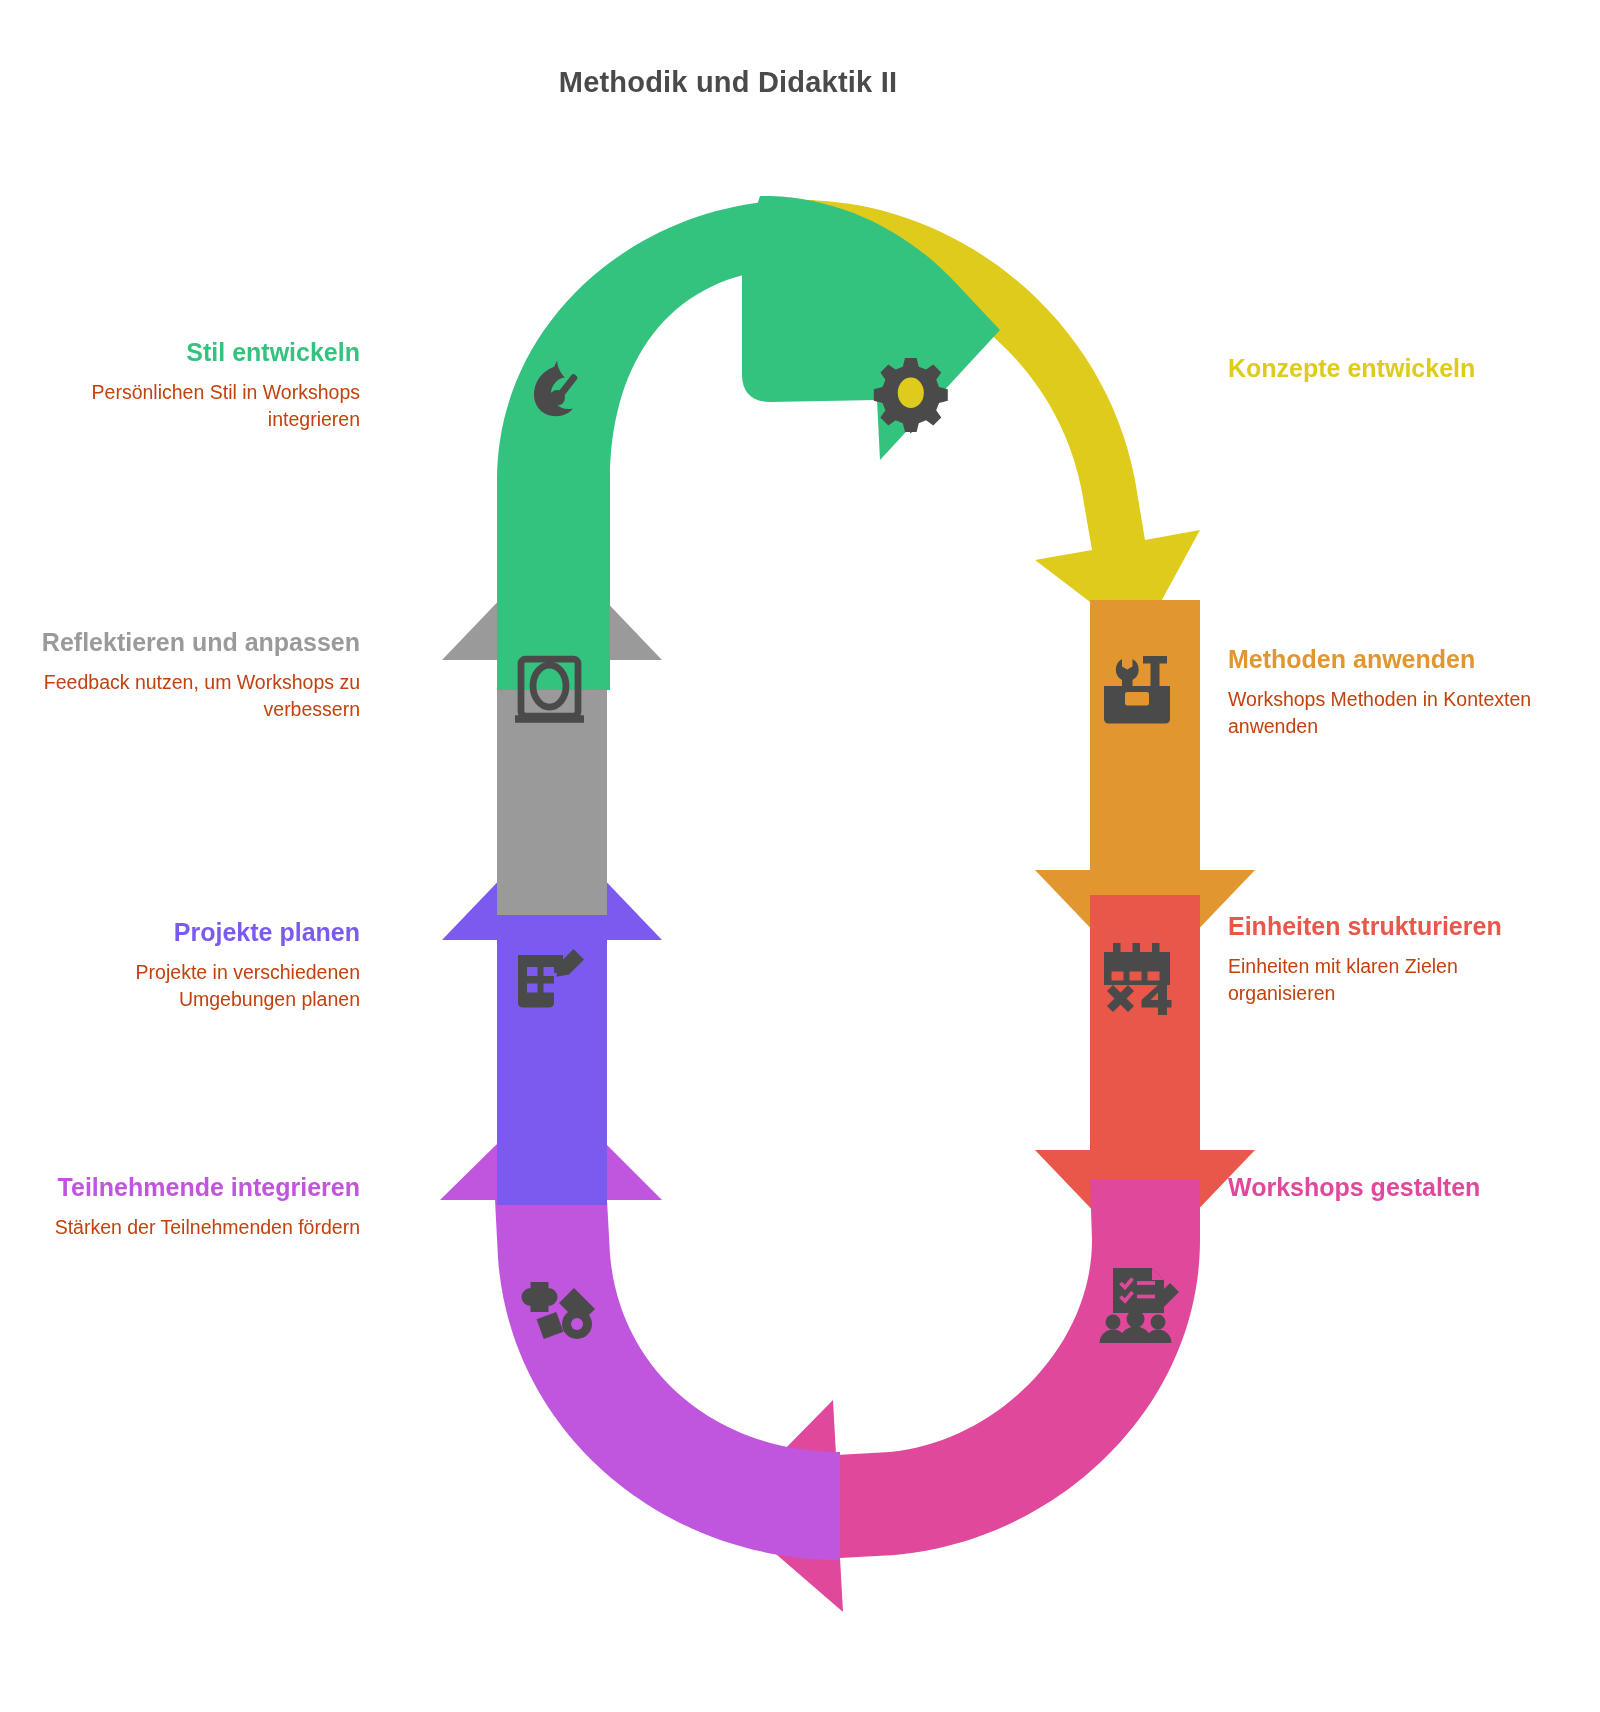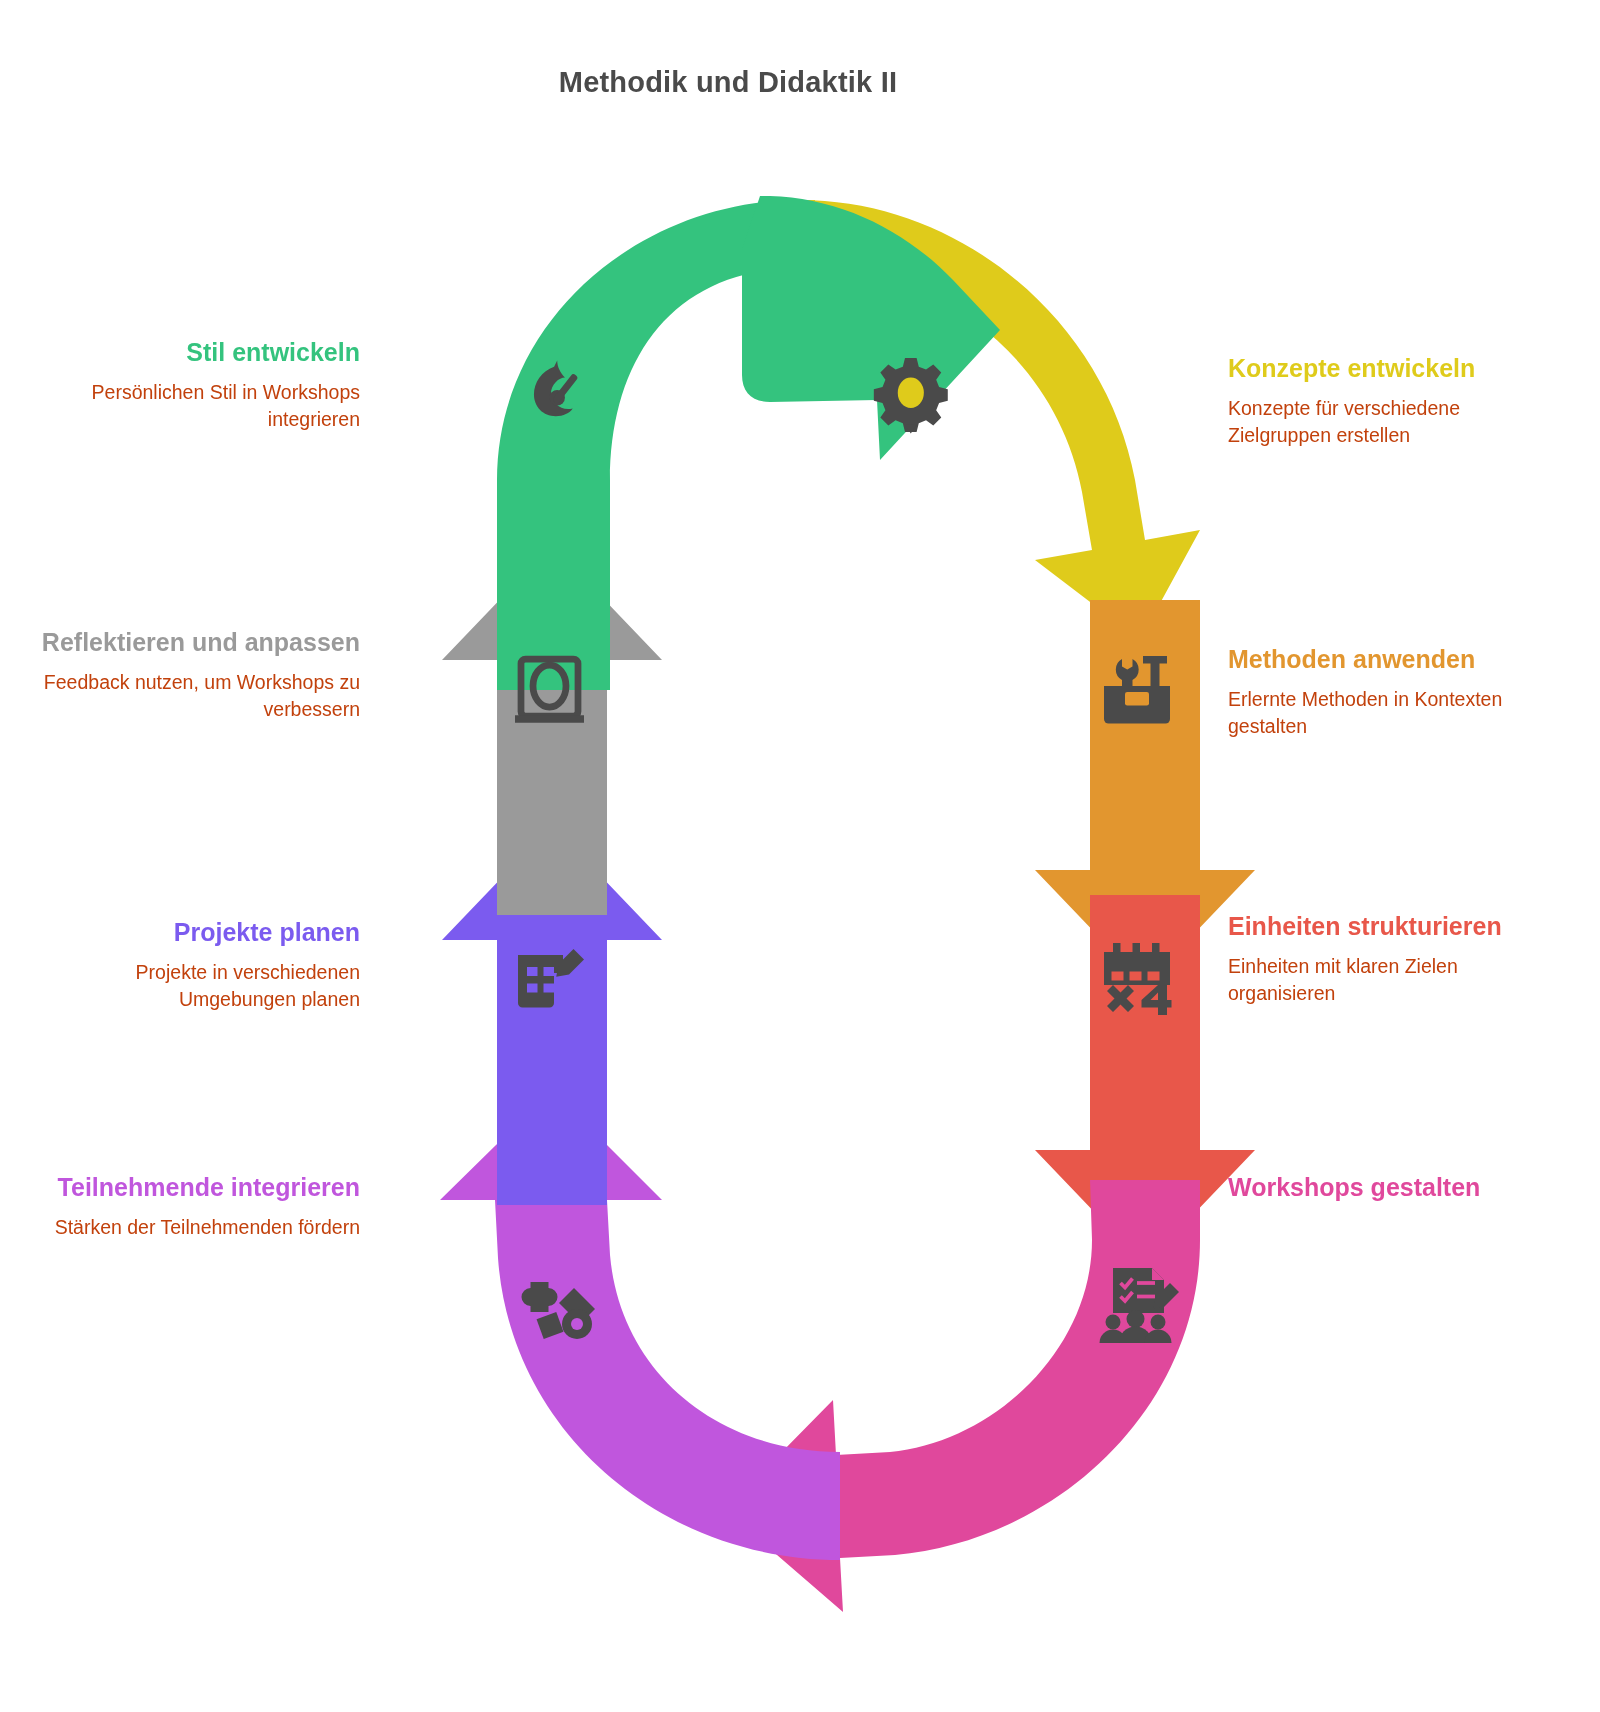--- a/index.html
+++ b/index.html
@@ -267,26 +267,25 @@
   <p class="label-desc">Projekte in verschiedenen Umgebungen planen</p>
 </div>
 
 <div class="label-block label-left" style="top:1171px;">
   <p class="label-heading" style="color:#C056DD;">Teilnehmende integrieren</p>
   <p class="label-desc">Stärken der Teilnehmenden fördern</p>
 </div>
 
 <div class="label-block label-right" style="top:352px;">
   <p class="label-heading" style="color:#DFCB1B;">Konzepte entwickeln</p>
-  <p class="label-desc">Konzepte für verschiedene Zielgruppen erstellen</p>
 </div>
 
 <div class="label-block label-right" style="top:643px;">
   <p class="label-heading" style="color:#E2962F;">Methoden anwenden</p>
-  <p class="label-desc">Erlernte Methoden in Kontexten gestalten</p>
+  <p class="label-desc">Workshops Methoden in Kontexten anwenden</p>
 </div>
 
 <div class="label-block label-right" style="top:898px;">
   <p class="label-heading" style="color:#E8574A;margin-top:12px;">Einheiten strukturieren</p>
   <p class="label-desc">Einheiten mit klaren Zielen organisieren</p>
 </div>
 
 <div class="label-block label-right" style="top:1171px;">
   <p class="label-heading" style="color:#E0489C;">Workshops gestalten</p>
 </div>

